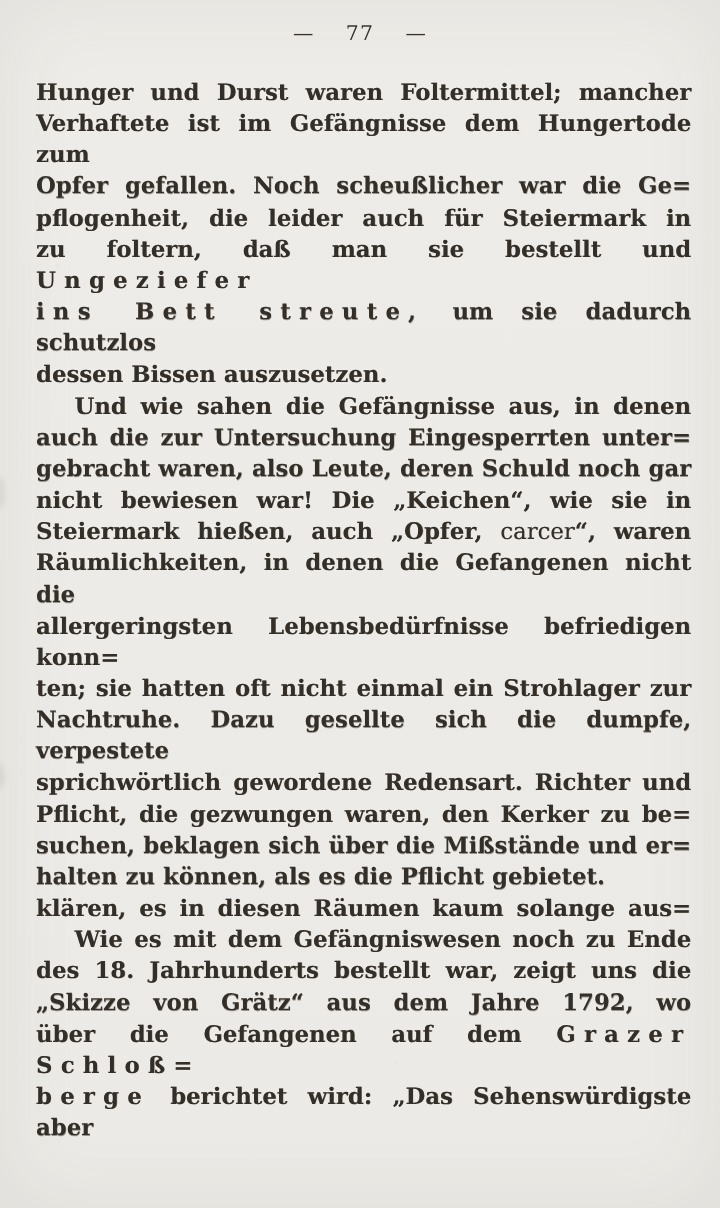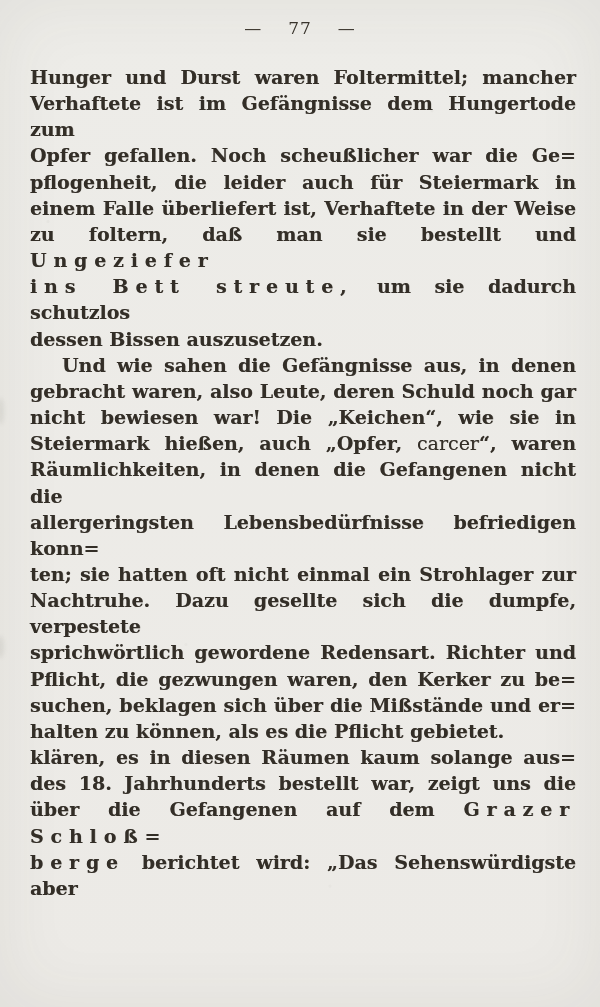--- a/index.html
+++ b/index.html
@@ -92,35 +92,37 @@
     <span>—</span>
     <span>77</span>
     <span>—</span>
   </div>
 
   <div class="body-text">
       <div class="line"><span>Hunger und Durst waren Foltermittel; mancher</span></div>
       <div class="line"><span>Verhaftete ist im Gefängnisse dem Hungertode zum</span></div>
       <div class="line"><span>Opfer gefallen. Noch scheußlicher war die Ge=</span></div>
       <div class="line"><span>pflogenheit, die leider auch für Steiermark in</span></div>
-      <div class="line"><span>einem Falle überliefert ist, Verhaftete in der Weise</span></div>
       <div class="line"><span>zu foltern, daß man sie bestellt und </span><span class="sp">Ungeziefer</span></div>
       <div class="line"><span class="sp">ins Bett streute,</span><span> um sie dadurch schutzlos</span></div>
       <div class="line last"><span>dessen Bissen auszusetzen.</span></div>
       <div class="line indent"><span>Und wie sahen die Gefängnisse aus, in denen</span></div>
+      <div class="line"><span>auch die zur Untersuchung Eingesperrten unter=</span></div>
       <div class="line"><span>gebracht waren, also Leute, deren Schuld noch gar</span></div>
       <div class="line"><span>nicht bewiesen war! Die „Keichen“, wie sie in</span></div>
       <div class="line"><span>Steiermark hießen, auch „Opfer, </span><span class="lat">carcer</span><span>“, waren</span></div>
       <div class="line"><span>Räumlichkeiten, in denen die Gefangenen nicht die</span></div>
       <div class="line"><span>allergeringsten Lebensbedürfnisse befriedigen konn=</span></div>
       <div class="line"><span>ten; sie hatten oft nicht einmal ein Strohlager zur</span></div>
       <div class="line"><span>Nachtruhe. Dazu gesellte sich die dumpfe, verpestete</span></div>
       <div class="line"><span>sprichwörtlich gewordene Redensart. Richter und</span></div>
       <div class="line"><span>Pflicht, die gezwungen waren, den Kerker zu be=</span></div>
       <div class="line"><span>suchen, beklagen sich über die Mißstände und er=</span></div>
       <div class="line last"><span>halten zu können, als es die Pflicht gebietet.</span></div>
       <div class="line"><span>klären, es in diesen Räumen kaum solange aus=</span></div>
+      <div class="line indent"><span>Wie es mit dem Gefängniswesen noch zu Ende</span></div>
       <div class="line"><span>des 18. Jahrhunderts bestellt war, zeigt uns die</span></div>
+      <div class="line"><span>„Skizze von Grätz“ aus dem Jahre 1792, wo</span></div>
       <div class="line"><span>über die Gefangenen auf dem </span><span class="sp">Grazer Schloß=</span></div>
       <div class="line"><span class="sp">berge</span><span> berichtet wird: „Das Sehenswürdigste aber</span></div>
     </div>
 
 </div>
 
 </body></html>

